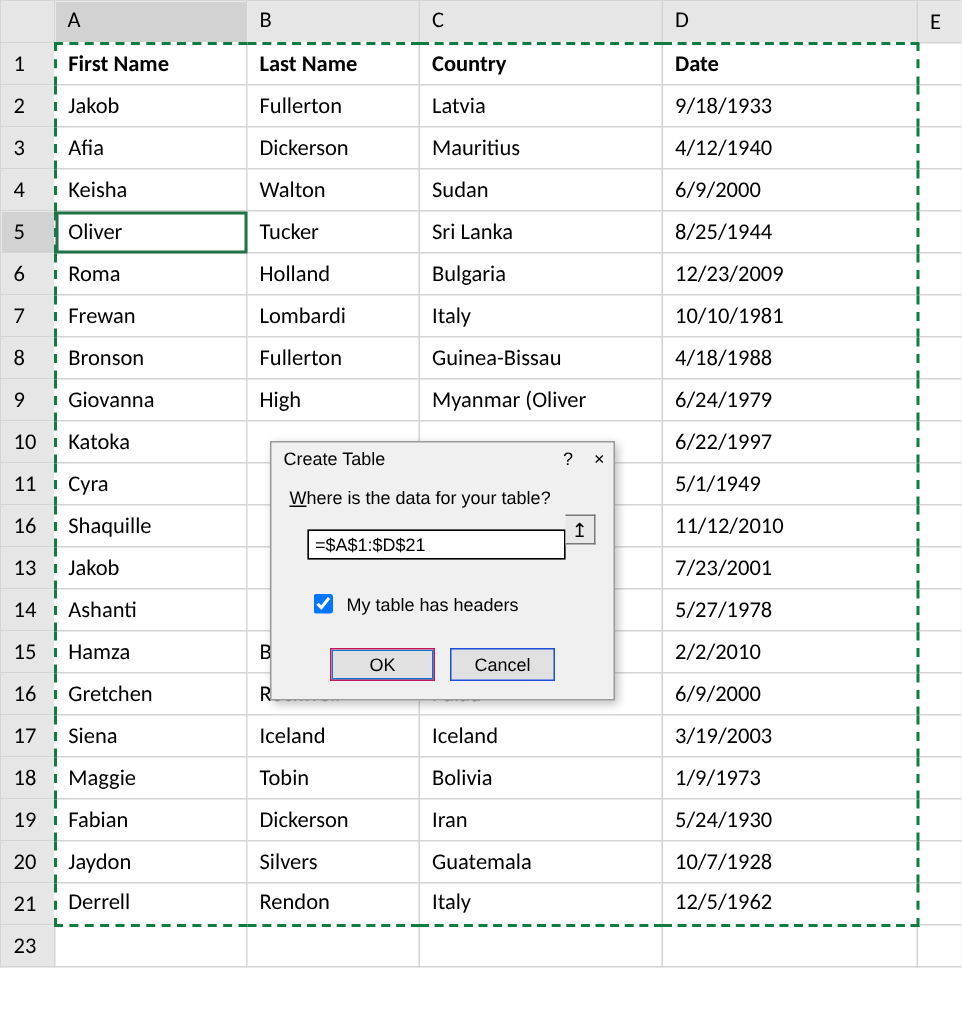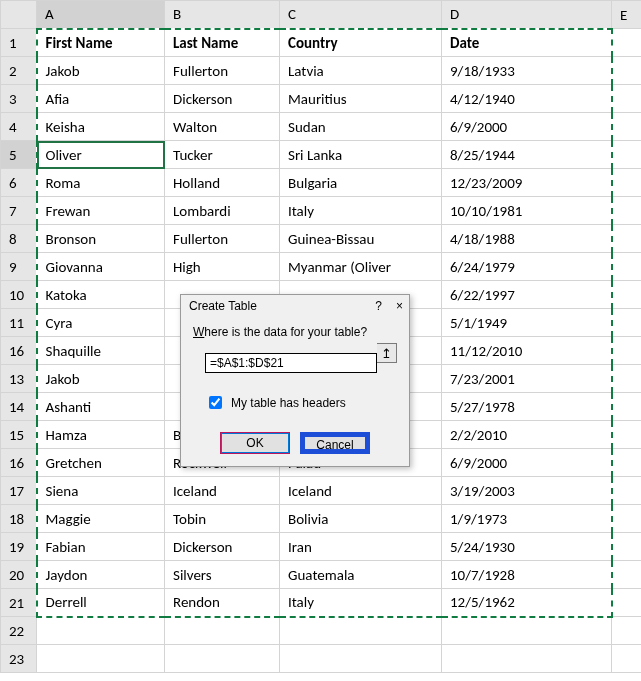--- a/index.html
+++ b/index.html
@@ -77,21 +77,21 @@
   }
   .dlg-ref-btn {
     width:20px; height:20px; border:1px solid #7a7a7a; border-left:none;
     background:#e8e8e8; display:flex; align-items:center; justify-content:center;
     font-size:13px; line-height:1;
   }
   .dlg-check-row { margin: 20px 0 10px 12px; display:flex; align-items:center; gap:6px; }
   .dlg-check-row input { width:13px; height:13px; }
   .dlg-buttons { display:flex; gap:10px; justify-content:center; padding: 6px 8px 12px 8px; }
   .dlg-btn {
-    min-width:70px; height:22px; border:5px solid #1d4ed8; background:#e1e1e1;
+    min-width:70px; height:22px; border:1px solid #1d4ed8; background:#e1e1e1;
     font-family:"Segoe UI",Tahoma,sans-serif; font-size:12px;
   }
   .dlg-btn.default { border:1px solid #be185d; box-shadow:0 0 0 1px #0078d7 inset; }
 </style>
 </head>
 <body>
 
 <table class="sheet">
   <colgroup>
     <col class="corner">
@@ -270,28 +270,20 @@
     <td class="ants-right">10/7/1928</td>
     <td></td>
   </tr>
   <tr>
     <th class="rowhdr">21</th>
     <td class="ants-left ants-bottom">Derrell</td>
     <td class="ants-bottom">Rendon</td>
     <td class="ants-bottom">Italy</td>
     <td class="ants-right ants-bottom">12/5/1962</td>
     <td></td>
-  </tr>
-  <tr>
-    <th class="rowhdr">22</th>
-    <td></td>
-        <td></td>
-        <td></td>
-        <td></td>
-        <td></td>
   </tr>
   <tr>
     <th class="rowhdr">23</th>
     <td></td>
         <td></td>
         <td></td>
         <td></td>
         <td></td>
   </tr>
 </tbody>

